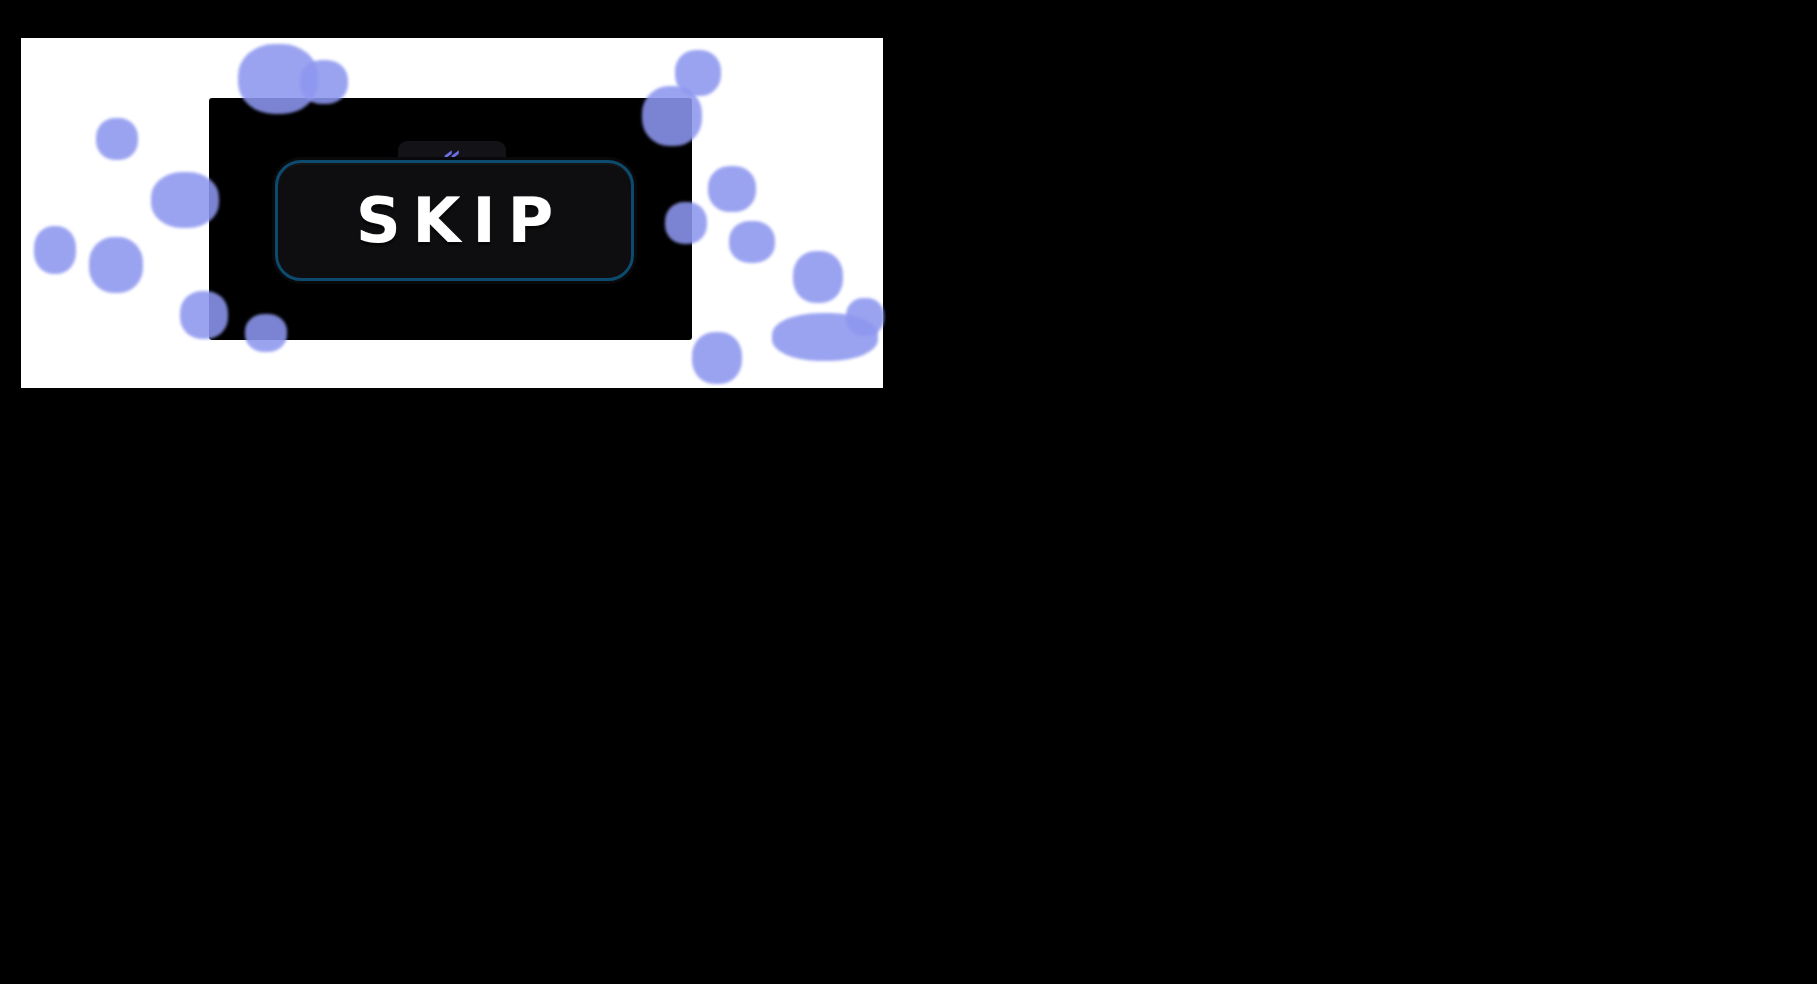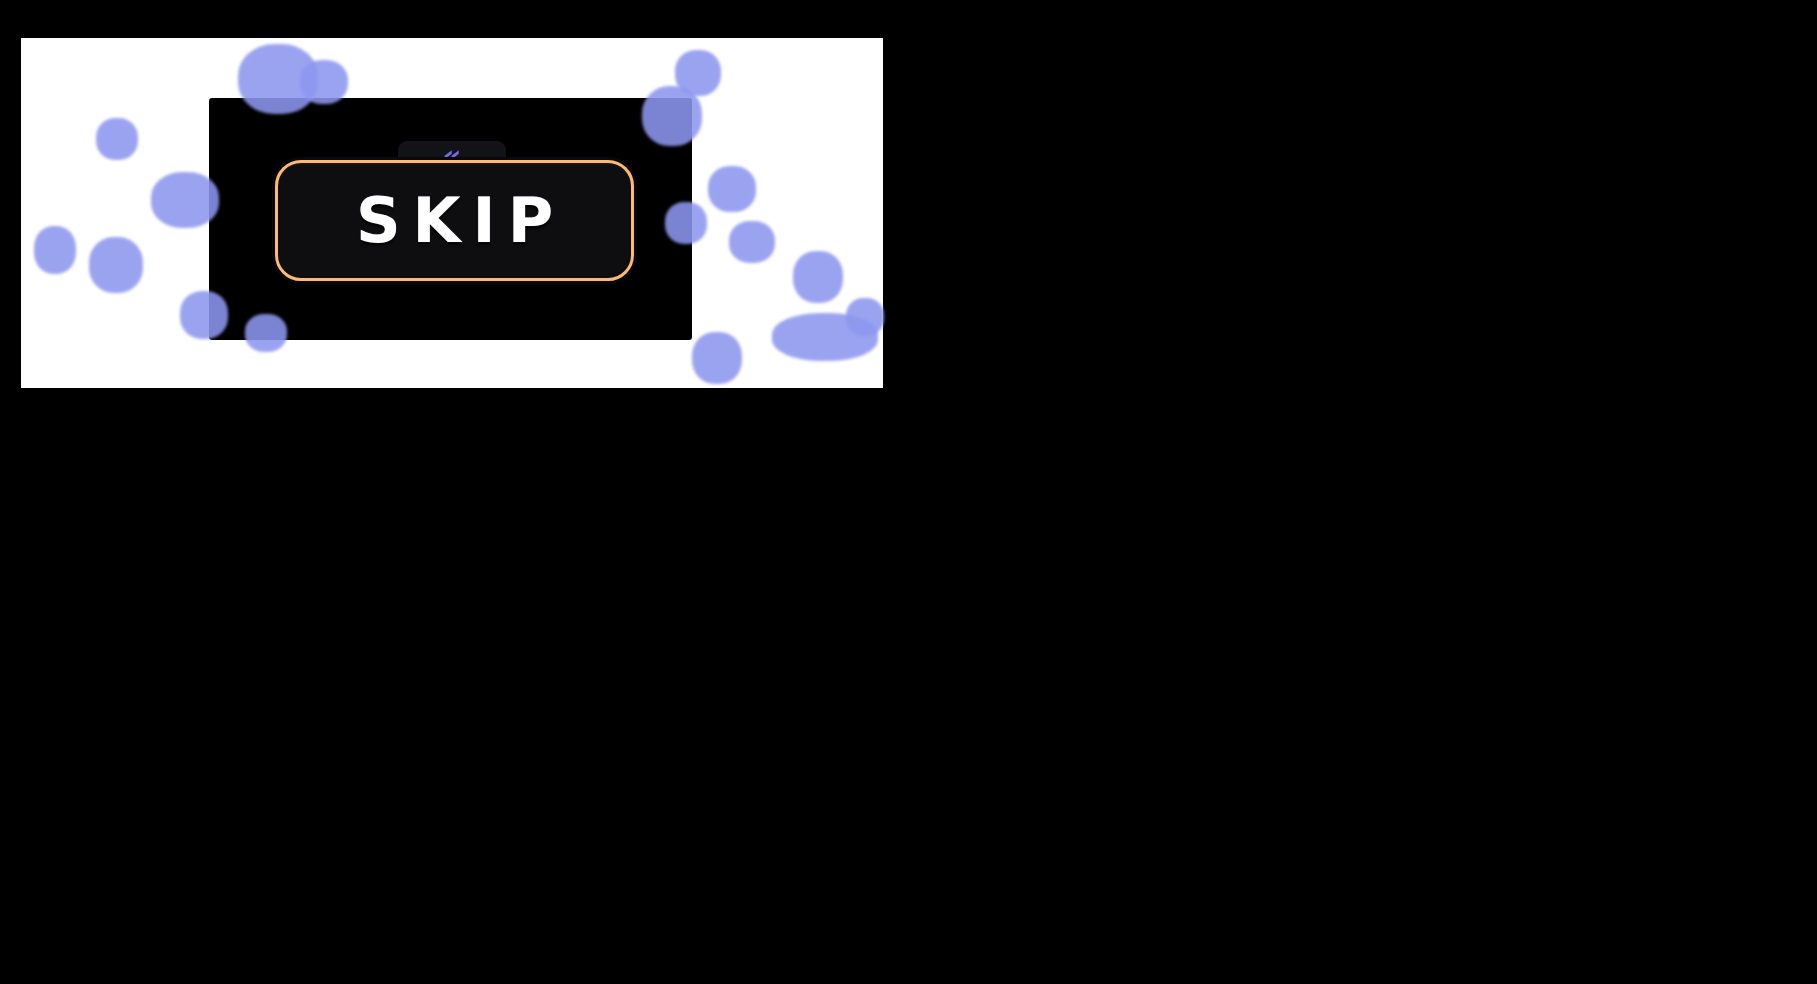--- a/index.html
+++ b/index.html
@@ -65,21 +65,21 @@
   }
 
   
   .skip-button {
     position: absolute;
     left: 66px;
     top: 62px;
     width: 353px;
     height: 115px;
     background: var(--button-bg, #0e0e10);
-    border: 3px solid #fdba74;
+    border: 3px solid #0c4a6e;
     border-radius: 26px;
     box-shadow: 0 0 0 3px #09090b, inset 0 2px 0 rgba(255,255,255,0.03);
     display: flex;
     align-items: center;
     justify-content: center;
     z-index: 2;
     cursor: pointer;
   }
   .skip-label {
     color: var(--skip-text, #ffffff);

